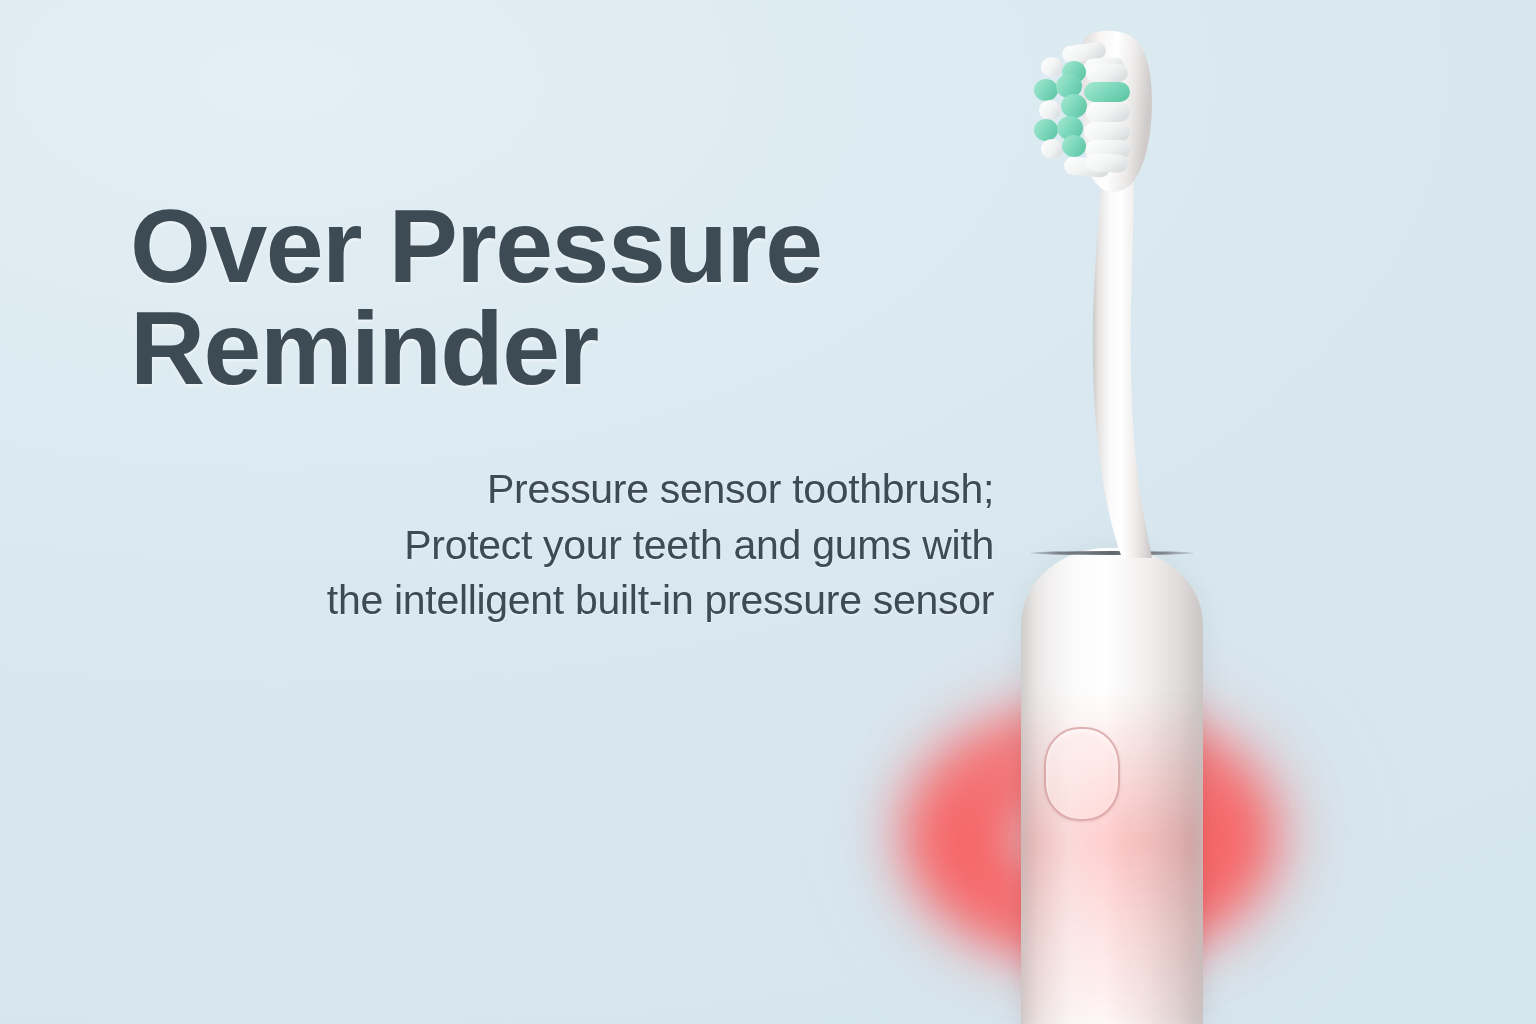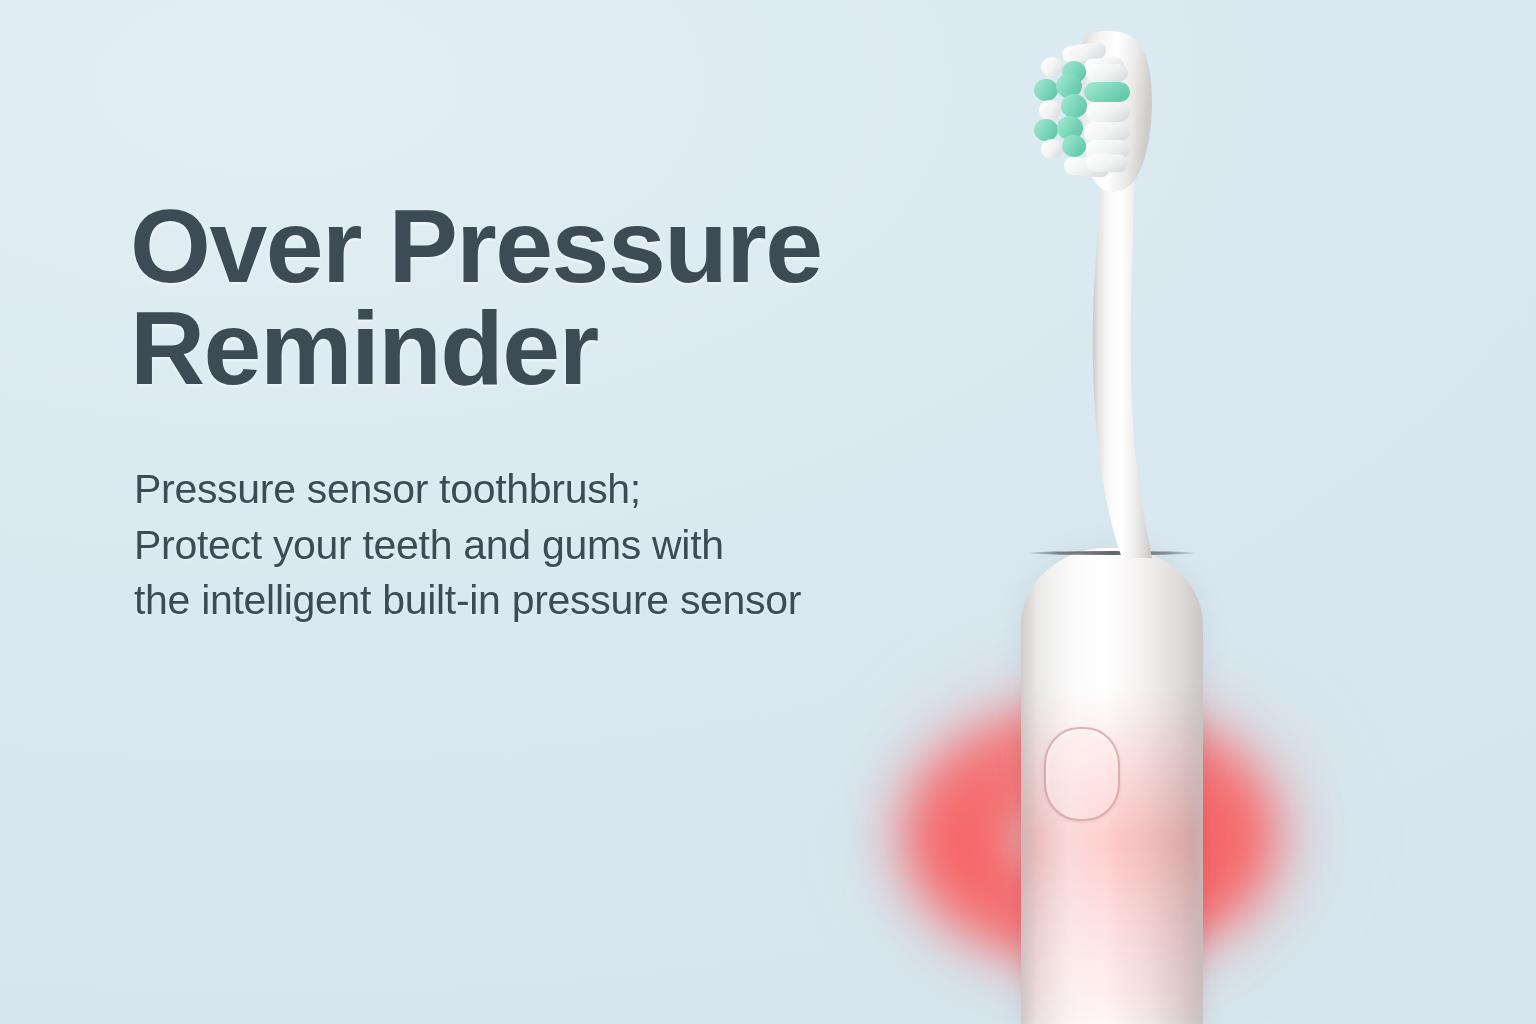--- a/index.html
+++ b/index.html
@@ -34,29 +34,30 @@
     margin: 0;
     color: #3d4b55;
     font-size: 104px;
     line-height: 0.98;
     font-weight: 700;
     letter-spacing: -1.5px;
     white-space: pre-line;
     text-shadow: 0 2px 3px rgba(255,255,255,0.55);
   }
   #subcopy {
-    margin: 4px;
+    margin: 16px;
     margin-top: 62px;
     color: #3d4b55;
     font-size: 41px;
     line-height: 1.36;
     font-weight: 400;
     letter-spacing: -0.3px;
     white-space: pre-line;
     text-shadow: 0 1px 2px rgba(255,255,255,0.5);
+    text-align: right;
   }
 
   
   #product {
     position: absolute;
     left: 0;
     top: 0;
     width: 1536px;
     height: 1024px;
     pointer-events: none;

